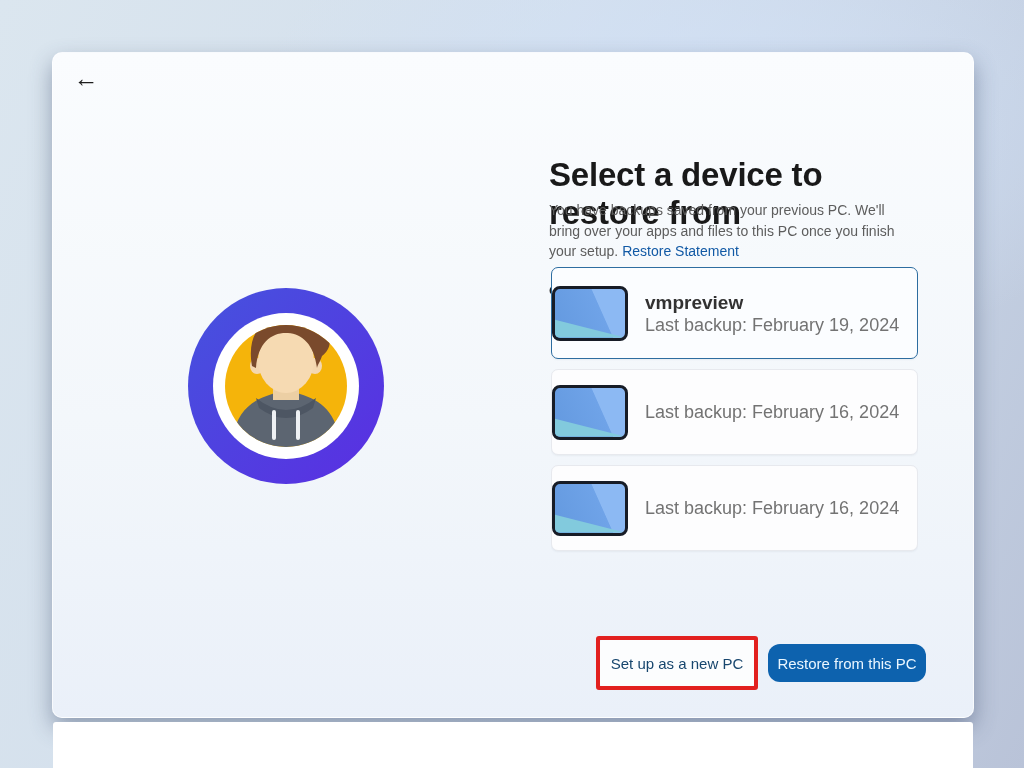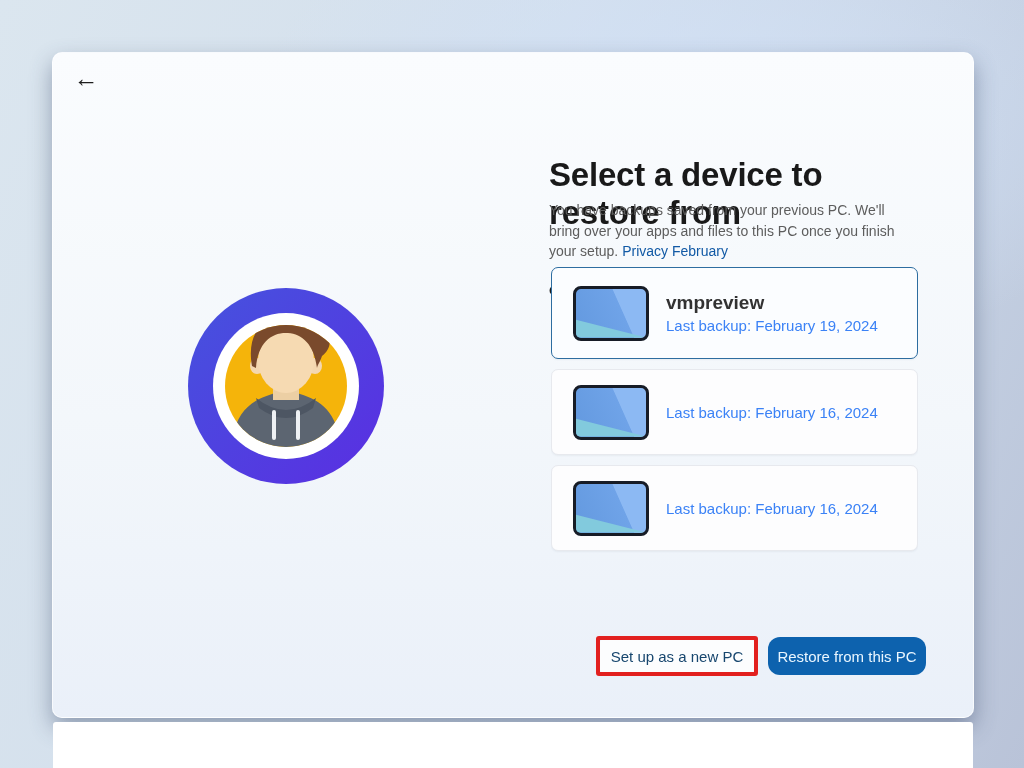--- a/index.html
+++ b/index.html
@@ -26,37 +26,37 @@
   .desc{position:absolute;left:0;top:147px;width:364px;margin:0;
     font-size:14px;line-height:20.5px;color:#5d5d5d;}
   .privacy-link{color:#1159a5;text-decoration:none;cursor:pointer;}
   .choose-label{position:absolute;left:0;top:230px;margin:0;
     font-size:13.5px;font-weight:700;color:#1c1c1c;}
   
   .device-list{position:absolute;left:498px;top:214px;width:367px;height:352px;
     overflow:hidden;}
   .device-card{box-sizing:border-box;width:367px;height:86px;margin-bottom:10px;
     background:#fdfdfe;border:1px solid #e7e9ee;border-radius:7px;
-    display:flex;align-items:center;padding-left:21px;cursor:pointer;
+    display:flex;align-items:center;cursor:pointer;
     box-shadow:0 1px 2px rgba(80,95,120,0.07);}
   .device-card.selected{height:92px;background:#fbfdff;border:1.5px solid #2d6da0;}
   .thumb{flex:0 0 auto;width:70px;height:49px;border:3px solid #171c26;border-radius:8px;
     position:relative;overflow:hidden;
     background:linear-gradient(246deg,#8cb9f3 0%,#8cb9f3 36%,#6fa3e8 37%,#6399df 100%);}
   .thumb::after{content:"";position:absolute;inset:0;
     clip-path:polygon(0 64%,100% 100%,0 100%);background:#82cadd;}
   .device-text{margin-left:17px;}
   .device-name{font-size:19px;font-weight:700;color:#323232;line-height:24px;}
-  .device-backup{font-size:15px;color:#3b82f6;line-height:19px;margin-top:1px;}
+  .device-backup{font-size:18px;color:#737373;line-height:19px;margin-top:1px;}
   
   .btn-row{position:absolute;right:47px;top:583px;display:flex;align-items:center;gap:10px;}
   .annotation-box{border:4px solid #e2201f;border-radius:3px;}
   .btn{font-family:inherit;font-size:15px;border:none;cursor:pointer;
     display:inline-flex;align-items:center;justify-content:center;}
-  .btn-secondary{width:154px;height:32px;background:#fcfdfe;color:#17466e;border-radius:2px;}
+  .btn-secondary{width:154px;height:46px;background:#fcfdfe;color:#17466e;border-radius:2px;}
   .btn-primary{width:158px;height:38px;background:#0d62ae;color:#eaf6ff;border-radius:12px;}
   
   .bottom-sheet{position:absolute;left:53px;top:722px;width:920px;height:46px;
     background:#ffffff;border-radius:3px 3px 0 0;}
 </style>
 </head>
 <body>
 
 <div class="screen">
 
@@ -94,21 +94,21 @@
                    C 86 46 72 56 70 82 Z" fill="#7a4a2c"></path>
           <path d="M88 126 L 88 152" stroke="#eef1f4" stroke-width="4" stroke-linecap="round" fill="none"></path>
           <path d="M112 126 L 112 152" stroke="#eef1f4" stroke-width="4" stroke-linecap="round" fill="none"></path>
         </g>
       </svg>
     </div>
 
     <div class="right-col">
       <h1 class="title">Select a device to restore from</h1>
       <p class="desc"><span>You have backups saved from your previous PC. We'll bring over your apps and files to this PC once you finish your setup.</span>
-        <a class="privacy-link">Privacy February</a></p>
+        <a class="privacy-link">Restore Statement</a></p>
       <p class="choose-label">Choose the PC you want to restore</p>
     </div>
 
     <div class="device-list">
       <div class="device-card selected">
         <div class="thumb"></div>
         <div class="device-text">
           <div class="device-name">vmpreview</div>
           <div class="device-backup">Last backup: February 19, 2024</div>
         </div>

